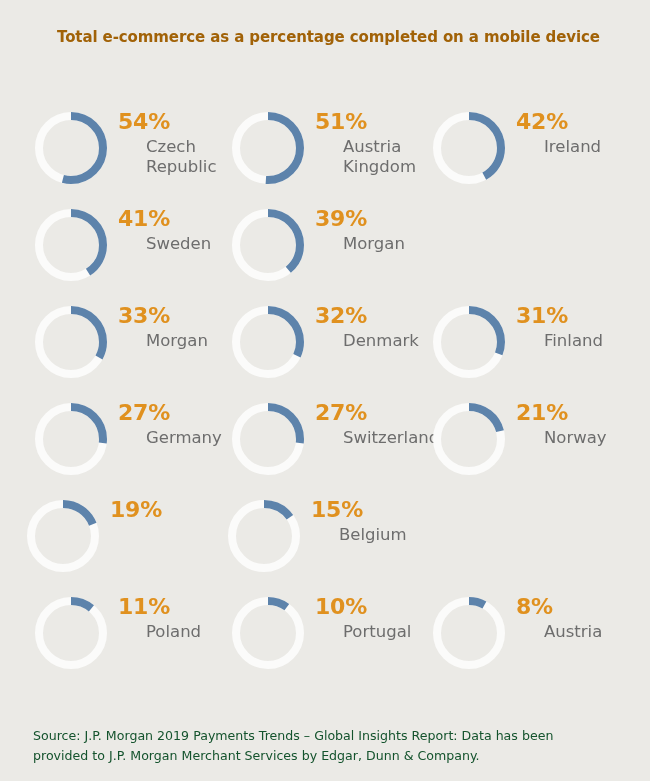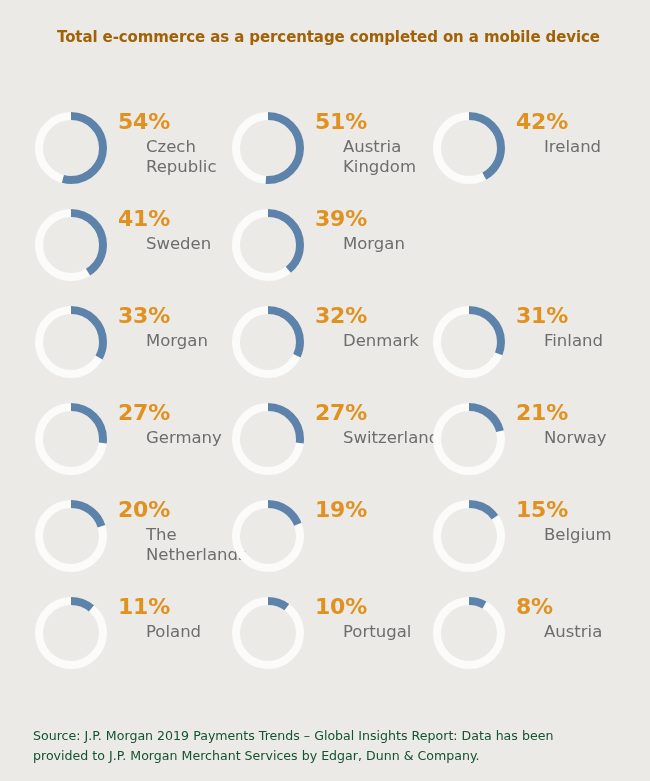--- a/index.html
+++ b/index.html
@@ -223,30 +223,20 @@
             <circle class="track" cx="36" cy="36" r="32"></circle>
             <circle class="arc" cx="36" cy="36" r="32" stroke-dasharray="42.22 158.84" transform="rotate(-90 36 36)"></circle>
           </svg>
           <div class="labels">
             <div class="pct">21%</div>
             <div class="country">Norway</div>
           </div>
         </div>
       </div>
       <div class="row">
-        <div class="cell col0">
-          <svg class="donut" viewBox="0 0 72 72">
-            <circle class="track" cx="36" cy="36" r="32"></circle>
-            <circle class="arc" cx="36" cy="36" r="32" stroke-dasharray="40.21 160.85" transform="rotate(-90 36 36)"></circle>
-          </svg>
-          <div class="labels">
-            <div class="pct">20%</div>
-            <div class="country">The Netherlands</div>
-          </div>
-        </div>
         <div class="cell col1">
           <svg class="donut" viewBox="0 0 72 72">
             <circle class="track" cx="36" cy="36" r="32"></circle>
             <circle class="arc" cx="36" cy="36" r="32" stroke-dasharray="38.20 162.86" transform="rotate(-90 36 36)"></circle>
           </svg>
           <div class="labels">
             <div class="pct">19%</div>
           </div>
         </div>
         <div class="cell col2">

